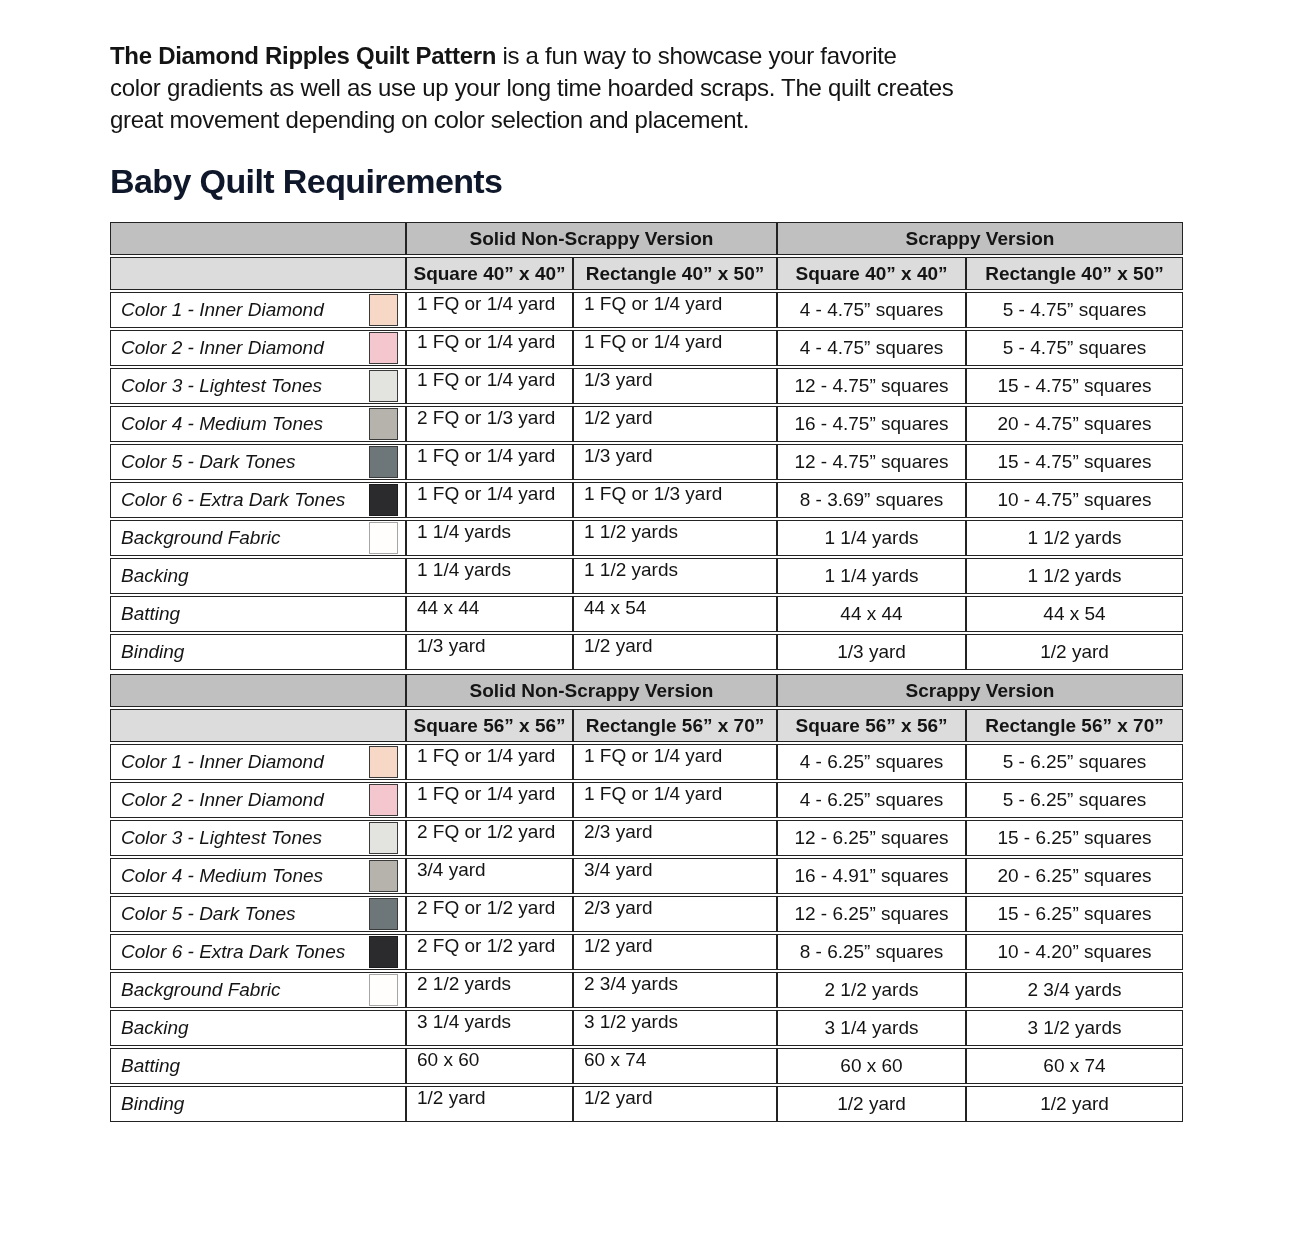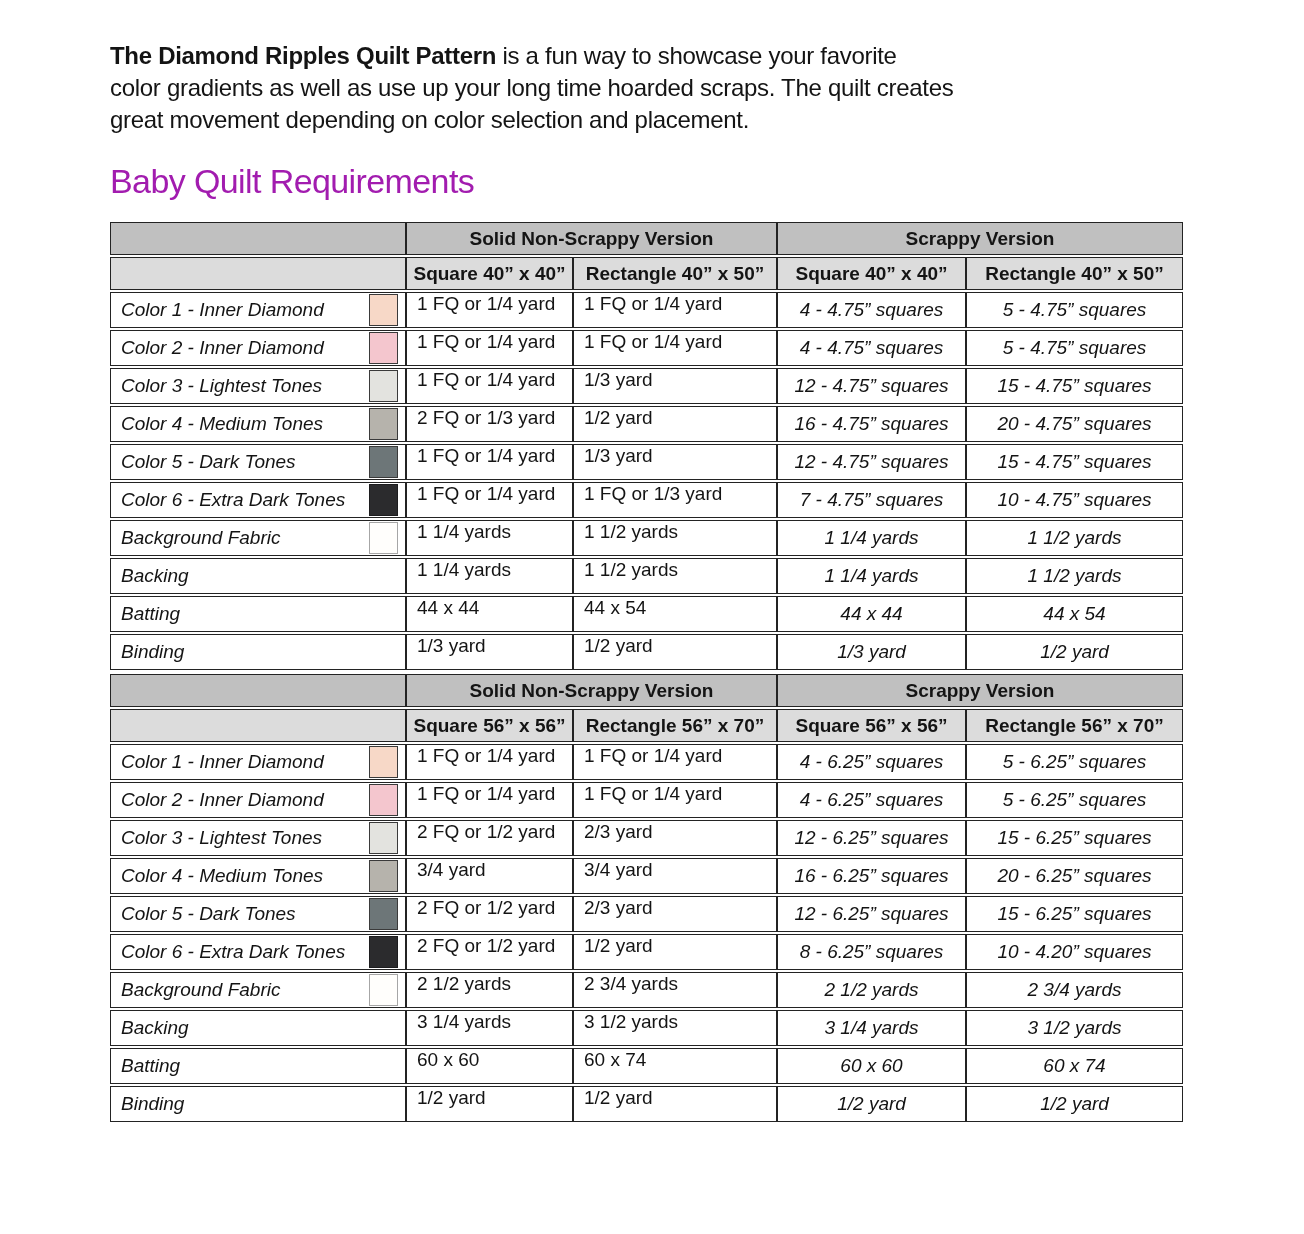--- a/index.html
+++ b/index.html
@@ -25,24 +25,24 @@
     width: 1073px;
   }
   .intro {
     font-size: 24px;
     line-height: 32px;
     letter-spacing: -0.3px;
   }
   .intro .bold { font-weight: 700; margin-top: 20px; }
   .section-heading {
     font-size: 34px;
-    font-weight: 400;
+    font-weight: 700;
     letter-spacing: -0.6px;
     margin: 26px 0 19px 0;
-    color: #a21caf;
+    color: #0f172a;
   }
   table.req-table {
     border-collapse: separate;
     border-spacing: 0 2px;
     table-layout: fixed;
     width: 1073px;
   }
   .req-table td, .req-table th {
     border: 1.5px solid var(--border);
     box-sizing: border-box;
@@ -76,21 +76,21 @@
   .row-label { font-size: 19px; }
   .swatch {
     display: inline-block;
     width: 29px;
     height: 32px;
     border: 1.5px solid #3a3a3a;
     box-sizing: border-box;
     flex: 0 0 auto;
   }
   .solid-cell { text-align: left; padding: 0 4px 12px 10px; }
-  .scrappy-cell { text-align: center; padding: 0 4px; font-style: italic; }
+  .scrappy-cell { text-align: center; padding: 0 4px; }
 </style>
 </head>
 <body>
 
 <div class="page">
 
   <p class="intro">
     <span class="bold">The Diamond Ripples Quilt Pattern</span><span> is a fun way to showcase your favorite</span><br>
     <span>color gradients as well as use up your long time hoarded scraps. The quilt creates</span><br>
     <span>great movement depending on color selection and placement.</span>
@@ -183,21 +183,21 @@
         </tr>
         <tr>
           <td class="label-cell">
             <div class="label-wrap">
               <span class="row-label">Color 6 - Extra Dark Tones</span>
               <span class="swatch" style="background: rgb(43, 43, 45); border-color: rgb(28, 28, 30);"></span>
             </div>
           </td>
           <td class="solid-cell">1 FQ or 1/4 yard</td>
           <td class="solid-cell">1 FQ or 1/3 yard</td>
-          <td class="scrappy-cell">7 - 4.75” squares</td>
+          <td class="scrappy-cell">8 - 3.69” squares</td>
           <td class="scrappy-cell">10 - 4.75” squares</td>
         </tr>
         <tr>
           <td class="label-cell">
             <div class="label-wrap">
               <span class="row-label">Background Fabric</span>
               <span class="swatch" style="background: rgb(255, 254, 252); border-color: rgb(166, 166, 166);"></span>
             </div>
           </td>
           <td class="solid-cell">1 1/4 yards</td>
@@ -303,21 +303,21 @@
         </tr>
         <tr>
           <td class="label-cell">
             <div class="label-wrap">
               <span class="row-label">Color 4 - Medium Tones</span>
               <span class="swatch" style="background: rgb(182, 179, 172); border-color: rgb(58, 58, 58);"></span>
             </div>
           </td>
           <td class="solid-cell">3/4 yard</td>
           <td class="solid-cell">3/4 yard</td>
-          <td class="scrappy-cell">16 - 6.25” squares</td>
+          <td class="scrappy-cell">16 - 4.91” squares</td>
           <td class="scrappy-cell">20 - 6.25” squares</td>
         </tr>
         <tr>
           <td class="label-cell">
             <div class="label-wrap">
               <span class="row-label">Color 5 - Dark Tones</span>
               <span class="swatch" style="background: rgb(109, 118, 120); border-color: rgb(58, 58, 58);"></span>
             </div>
           </td>
           <td class="solid-cell">2 FQ or 1/2 yard</td>

